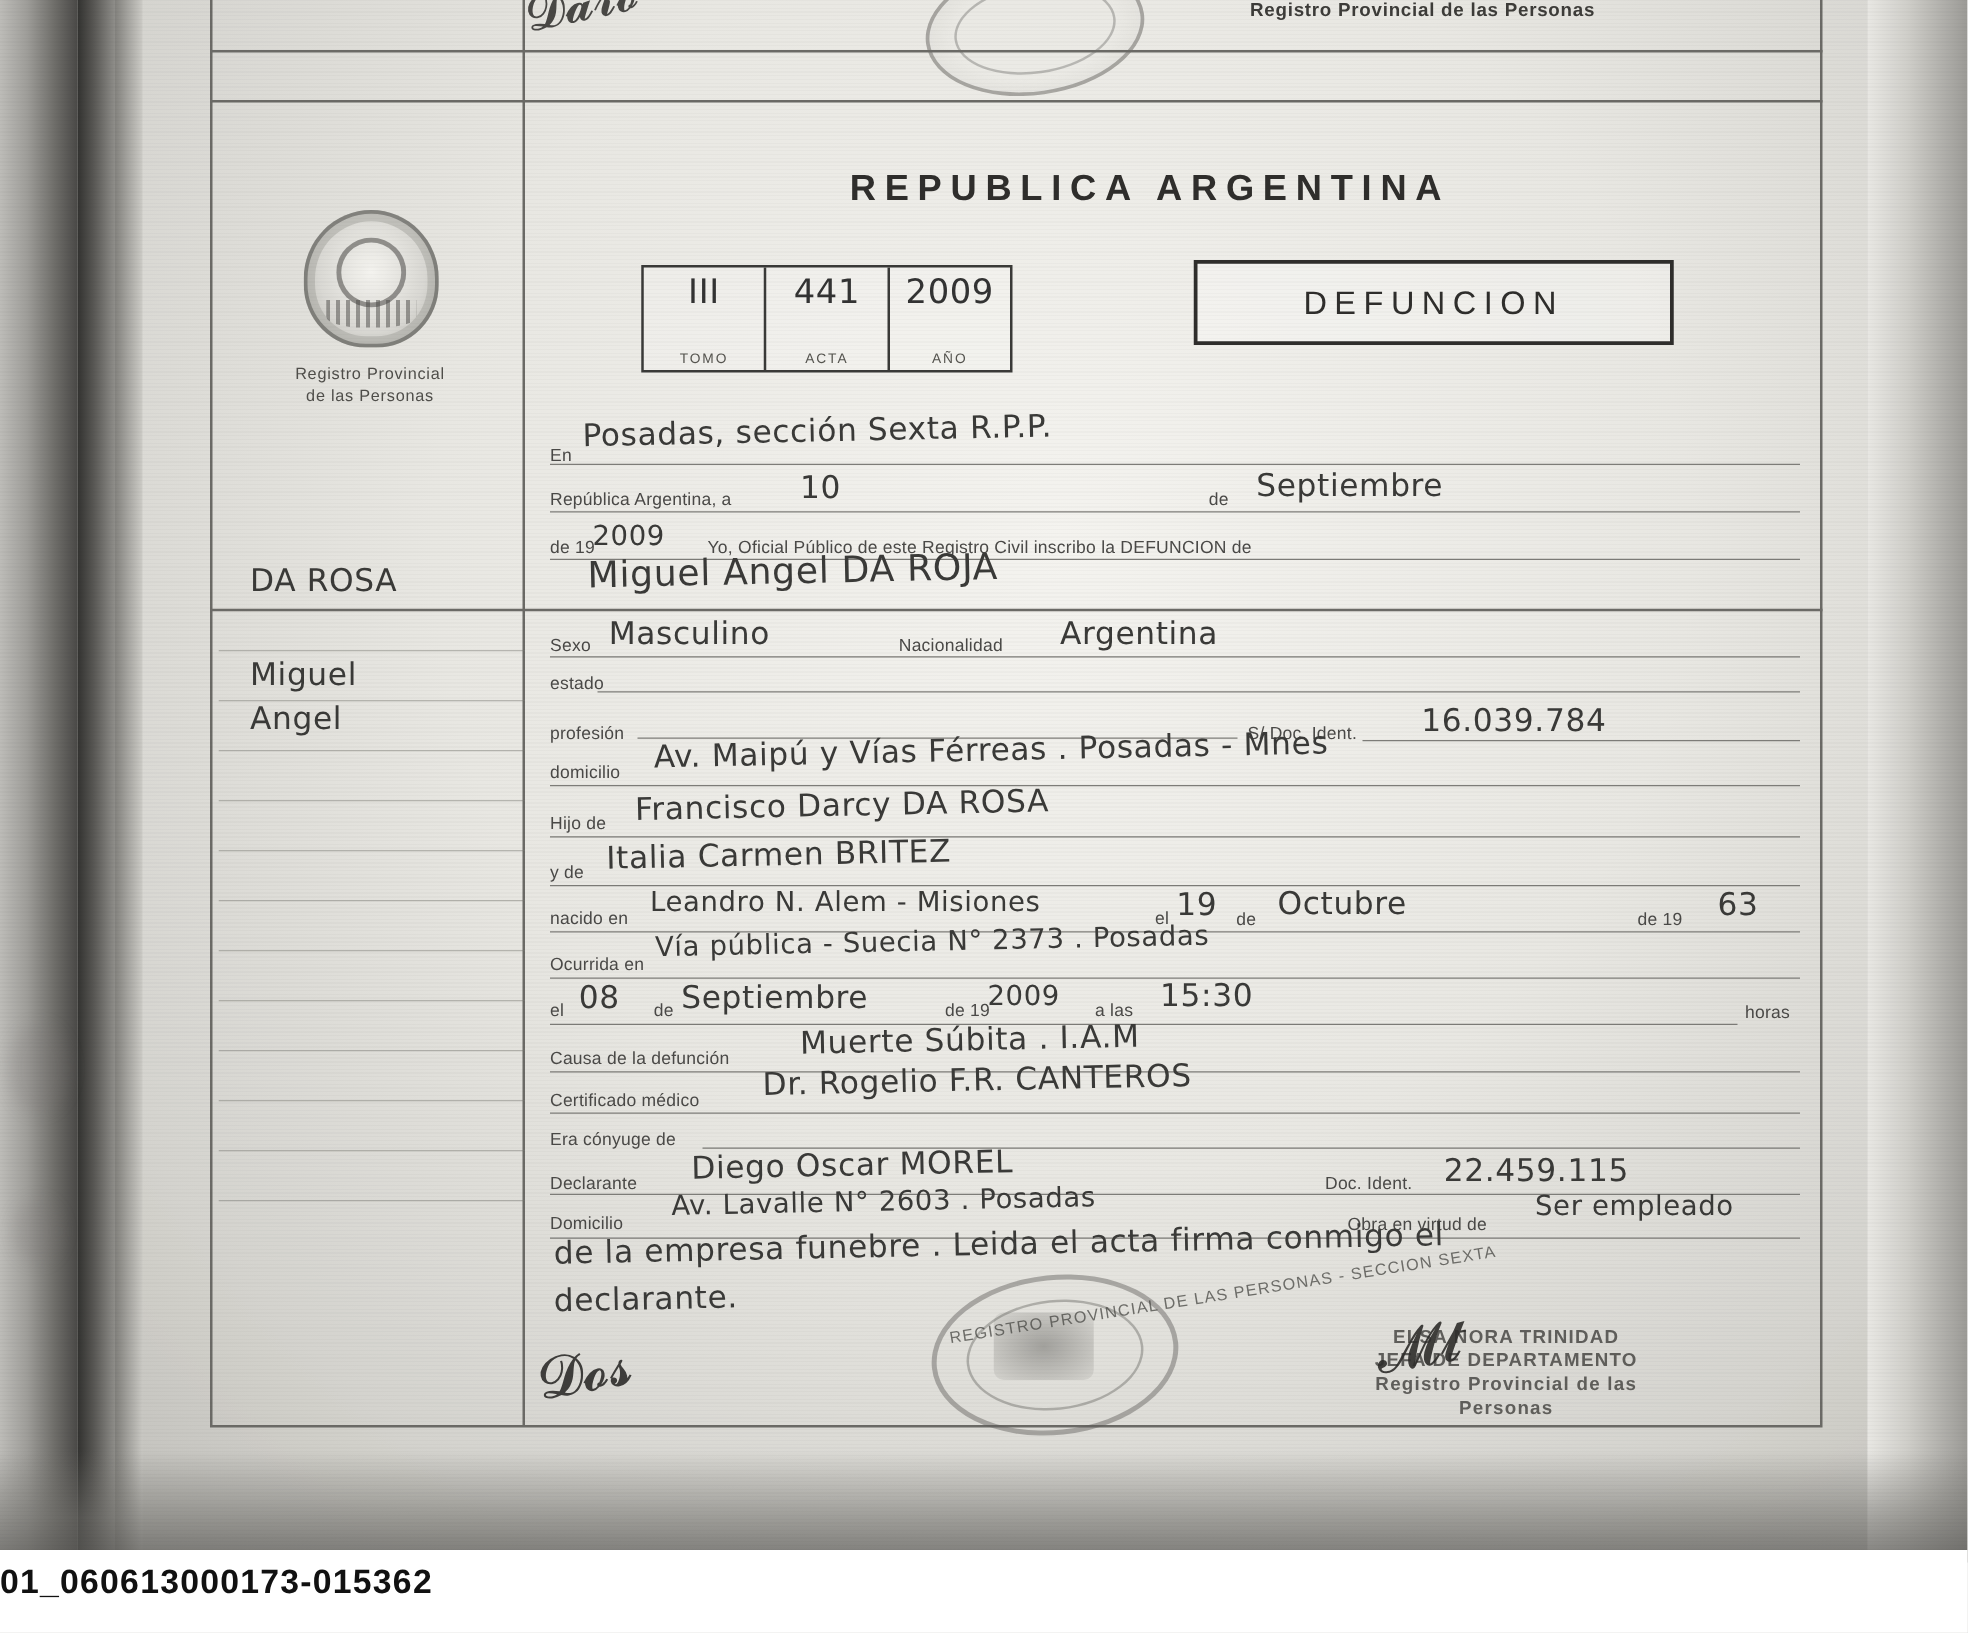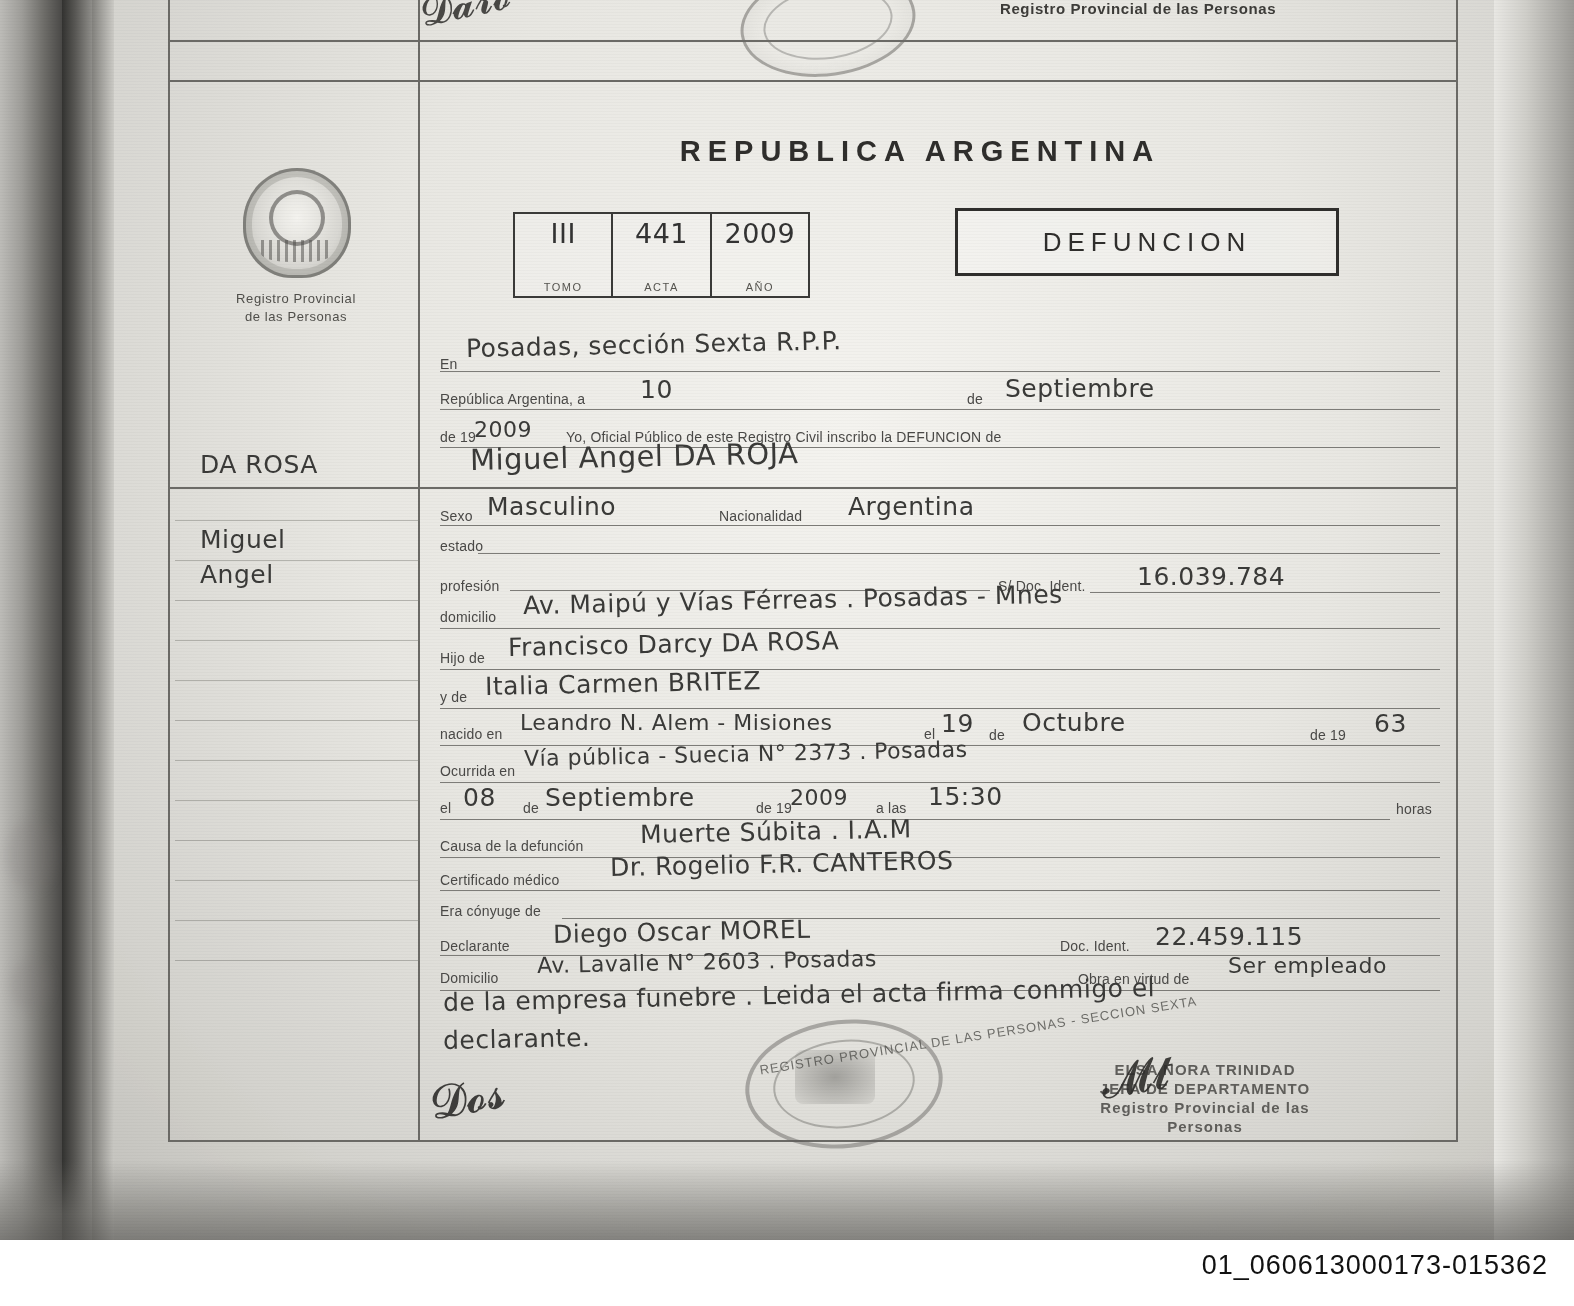--- a/index.html
+++ b/index.html
@@ -34,22 +34,22 @@
   }
   .bottom-shadow{
     position:absolute;left:0;top:1160px;width:1574px;height:90px;
     background:linear-gradient(180deg,rgba(120,119,115,0) 0%, rgba(110,109,105,.55) 60%, rgba(90,89,86,.75) 100%);
   }
 
   .footer-band{
     position:absolute;left:0;top:1240px;width:1574px;height:66px;background:#ffffff;
   }
   .footer-text{
-    position:absolute;left:0;top:1250px;width:1548px;text-align:right;
-    font-size:27px;letter-spacing:1px;color:#111;font-family:"Liberation Sans",sans-serif;
+    position:absolute;left:0;top:1250px;width:1548px;text-align:left;
+    font-size:27px;letter-spacing:1px;color:#111;font-family:"Liberation Sans",sans-serif;font-weight:bold;
   }
 
   
   .vline{position:absolute;background:#6b6a66;width:2px;}
   .hline{position:absolute;background:#6b6a66;height:2px;}
   .thin{background:#8d8c88;height:1px;}
 
   .formtext{position:absolute;color:#4a4947;font-size:14px;letter-spacing:.2px;}
   .label-ruled{position:absolute;height:1px;background:#7d7c78;}
 

